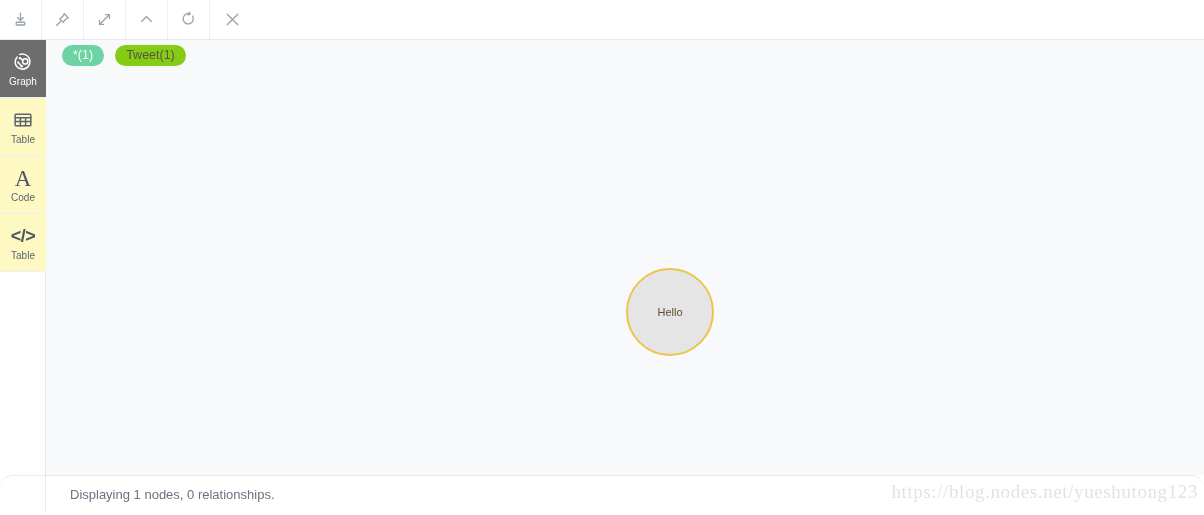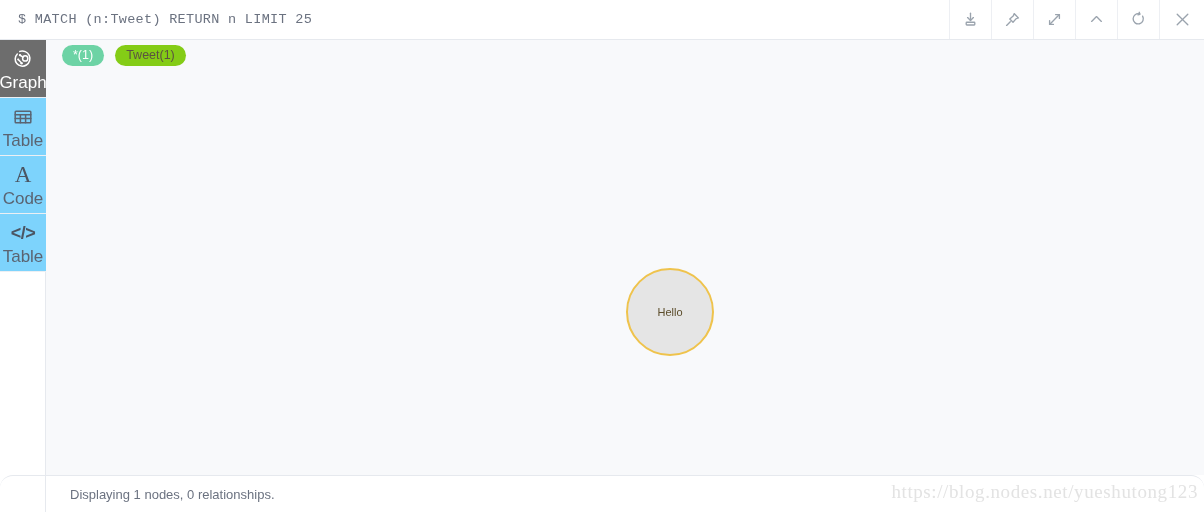--- a/index.html
+++ b/index.html
@@ -110,27 +110,27 @@
     width: 46px;
     height: 58px;
     display: flex;
     flex-direction: column;
     align-items: center;
     justify-content: center;
     gap: 3px;
     box-sizing: border-box;
     border-bottom: 1px solid #eceff3;
     cursor: pointer;
-    background: #7dd3fc;
+    background: #fef9c3;
   }
   .view-item.active {
     background: #6d6d6d;
   }
   .view-item .vlabel {
-    font-size: 17px;
+    font-size: 10px;
     color: #5a6472;
     line-height: 1;
   }
   .view-item.active .vlabel {
     color: #ffffff;
   }
   .view-item .vicon {
     width: 24px;
     height: 24px;
     display: flex;
@@ -271,23 +271,20 @@
     user-select: none;
   }
 </style>
 </head>
 <body>
 
 <div class="frame">
 
   <div class="editor-bar">
 
-    <div class="query-area">
-      <span class="query-text">$ MATCH (n:Tweet) RETURN n LIMIT 25</span>
-    </div>
 
     <div class="editor-actions">
 
       <div class="icon-btn">
         <span>
           <svg width="17" height="17" viewBox="0 0 17 17">
             <path class="stroke" d="M8.5 2.2 L8.5 9.2"></path>
             <path class="stroke" d="M5.6 6.6 L8.5 9.5 L11.4 6.6"></path>
             <rect class="stroke" x="4.2" y="11.2" width="8.6" height="2.8" rx="0.7"></rect>
           </svg>

